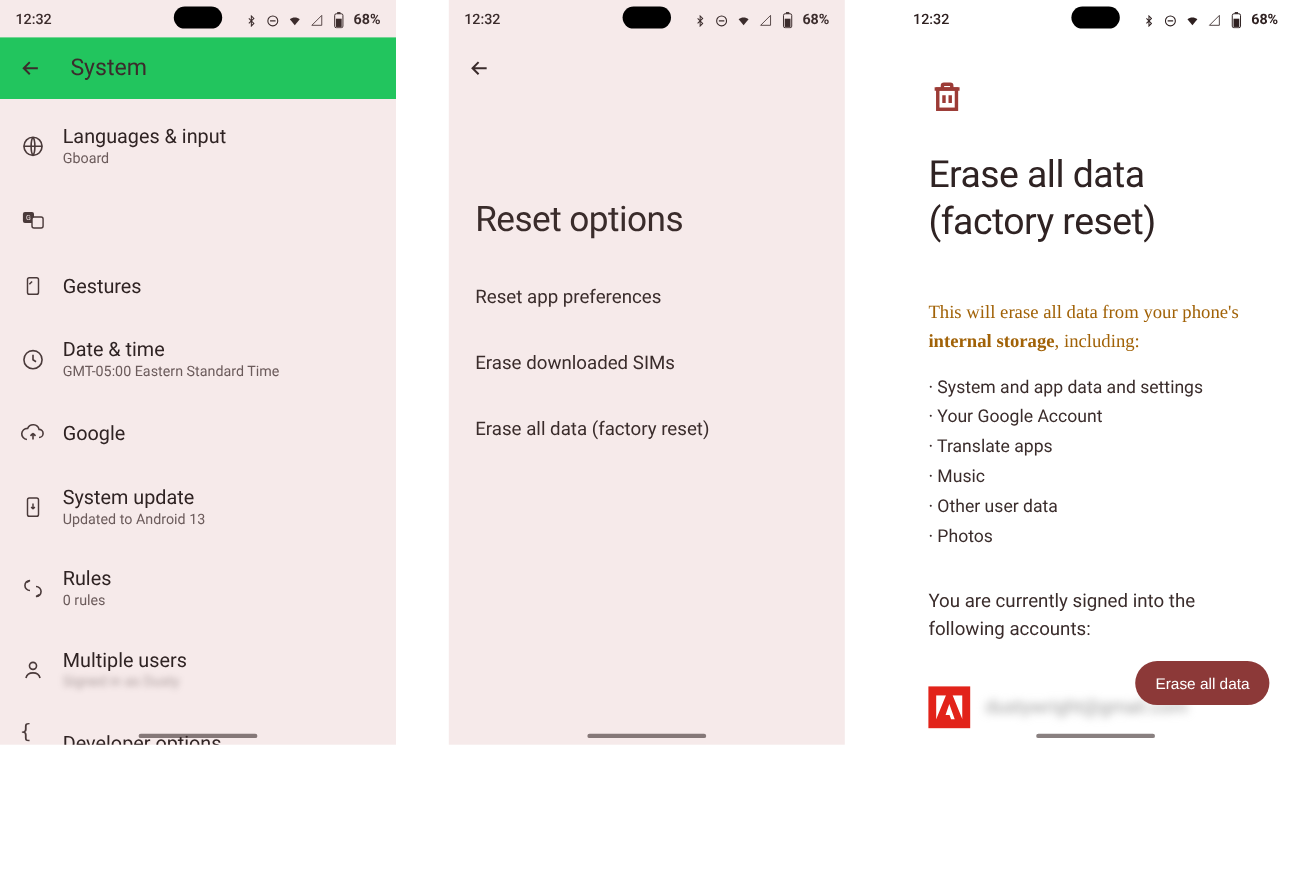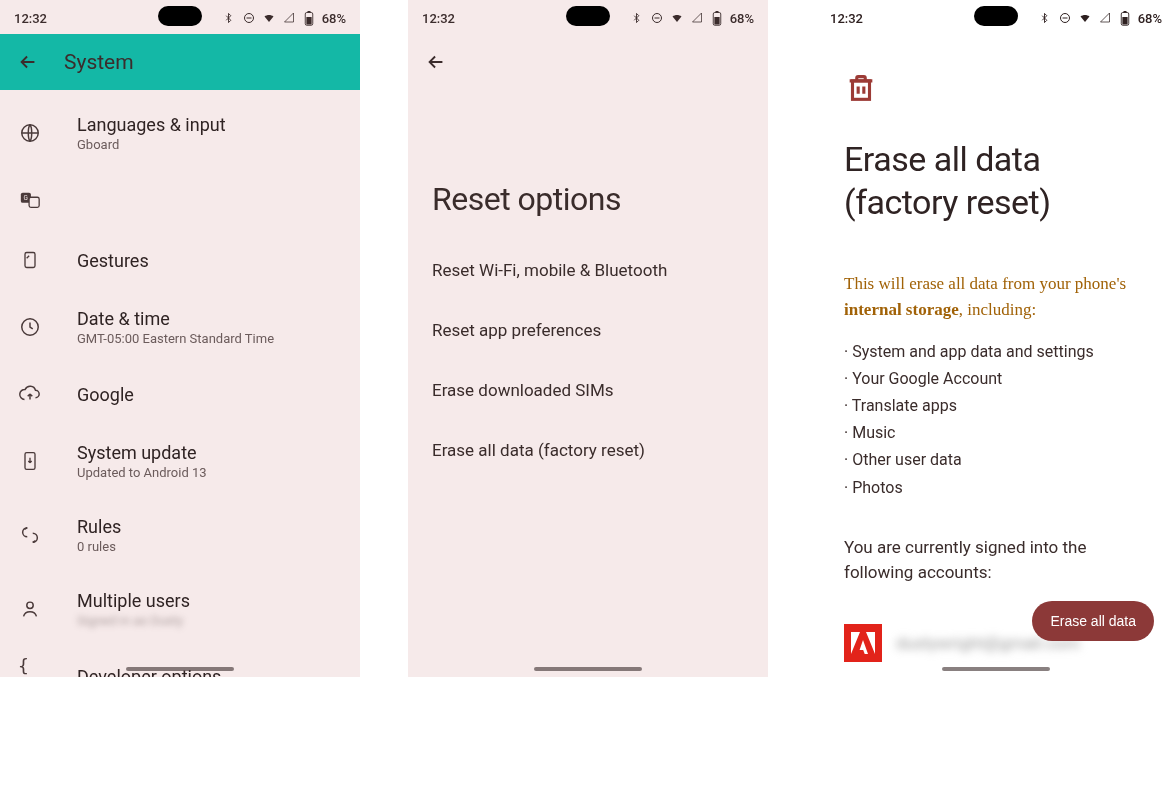--- a/index.html
+++ b/index.html
@@ -26,42 +26,42 @@
   .status-bar {
     display: flex;
     justify-content: space-between;
     align-items: center;
     padding: 6px 14px 4px 14px;
     height: 34px;
     font-size: 13px;
     font-weight: 500;
   }
   .status-left { display:flex; align-items:center; gap:6px;}
-  .status-right { display: flex; align-items: center; gap: 6px; }
+  .status-right { display: flex; align-items: flex-end; gap: 6px; font-weight: bold; }
   .notch {
     width: 44px; height: 20px; background:#000; border-radius:12px;
     position:absolute; left:50%; top:6px; transform:translateX(-50%);
   }
   .icon-small { width:14px; height:14px; display:inline-flex; align-items:center; justify-content:center; }
   .status-right svg { display:block; }
 
   
   .header {
     display:flex; align-items:center; gap:24px;
     padding: 18px 16px;
     height: 56px;
-    background:#14b8a6;
+    background:#22c55e;
   }
   .back-btn { width:24px; height:24px; display:flex; align-items:center; justify-content:center; cursor:pointer;}
   .header-title { font-size:21px; font-weight:400; color:#3b2c2c; }
 
   
   .list { padding: 6px 0; }
   .row {
-    display:flex; align-items:center; gap:35px;
+    display:flex; align-items:center; gap:15px;
     padding: 18px 18px;
     cursor:pointer;
   }
   .row .ic { width:24px; height:24px; display:flex; align-items:center; justify-content:center; flex-shrink:0; color:#4a3a3a;}
   .row .txt { display:flex; flex-direction:column; gap:2px;}
   .row .title { font-size:18px; color:#2f2323; }
   .row .sub { font-size:13px; color:#6b5b5b; }
   .row .sub.blur { filter: blur(3px); opacity:.55; }
 
   
@@ -311,21 +311,20 @@
 
   <div class="header" style="background:transparent;">
     <div class="back-btn">
       <svg width="22" height="22" viewBox="0 0 24 24" fill="none" stroke="#3b2c2c" stroke-width="2">
           <path d="M19 12H5M11 18l-6-6 6-6"></path>
         </svg>
     </div>
   </div>
 
   <div class="big-title">Reset options</div>
-  <div class="option">Reset Wi-Fi, mobile &amp; Bluetooth</div>
   <div class="option">Reset app preferences</div>
   <div class="option">Erase downloaded SIMs</div>
   <div class="option">Erase all data (factory reset)</div>
 
   <div class="navbar"></div>
 </div>
 
 <div class="phone white">
   <div class="notch"></div>
   <div class="status-bar">

